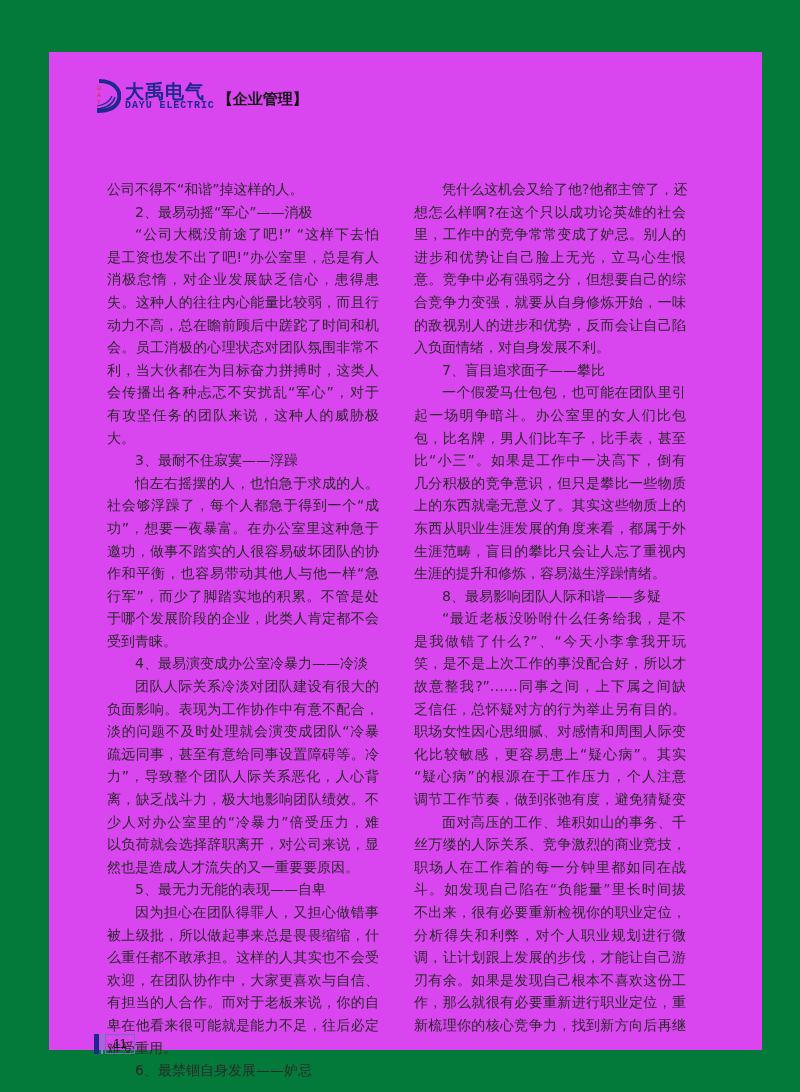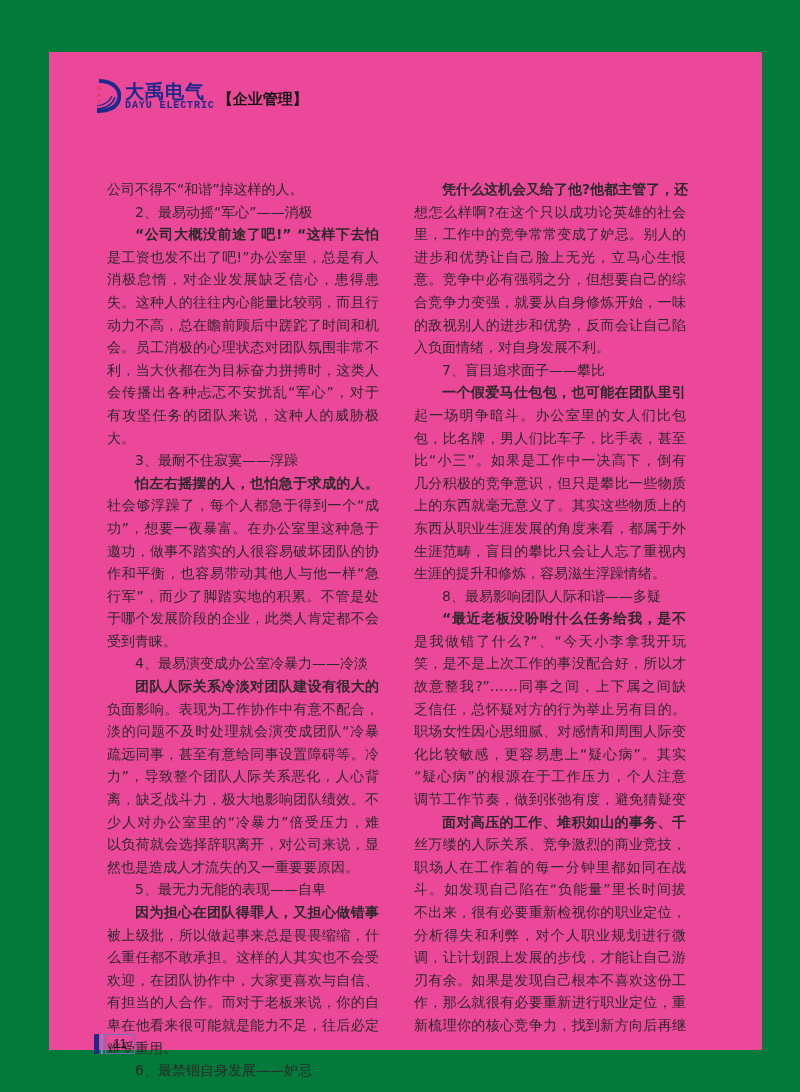--- a/index.html
+++ b/index.html
@@ -7,21 +7,21 @@
     width: 800px; height: 1092px;
     background: #047a3a;
     position: relative;
     overflow: hidden;
     font-family: "DejaVu Sans", "Liberation Sans", sans-serif;
   }
   .page {
     position: absolute;
     left: 49px; top: 52px;
     width: 713px; height: 998px;
-    background: #ec4899;
+    background: #d946ef;
   }
   .header {
     position: absolute;
     left: 44px; top: 24px;
     height: 40px;
     display: flex; align-items: center;
   }
   .logo-mark {
     width: 28px; height: 34px; position: relative;
   }
@@ -53,21 +53,21 @@
   .col.right { left: 365px; }
   .line {
     display: block;
     white-space: nowrap;
     text-align: justify;
     text-align-last: justify;
     height: 22.6px;
     overflow: visible;
   }
   .line.last { text-align-last: left; }
-  .line.indent { padding-left: 28px; font-weight: bold; }
+  .line.indent { padding-left: 28px; }
   .line.indent2 { padding-left: 28px; text-align-last: left; }
   .footer {
     position: absolute; left: 45px; top: 982px;
     display: flex; align-items: center;
   }
   .pg-bar { width: 5px; height: 20px; background: #1b2a8c; }
   .pg-bar2 { width: 2px; height: 20px; background: #7d86c8; margin-left: 2px; }
   .pg-box {
     margin-left: 2px; border: 1px solid #6a72b8;
     width: 28px; height: 18px; text-align: center;

